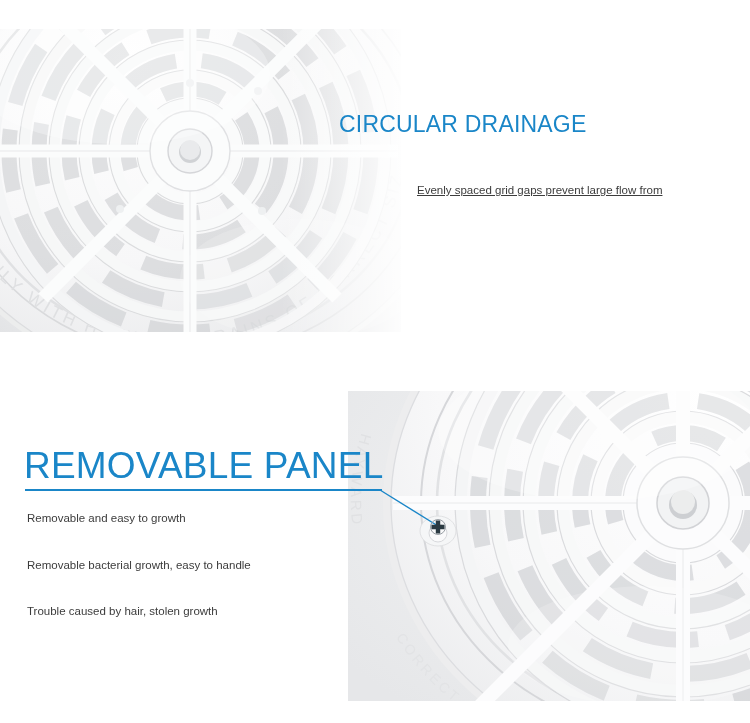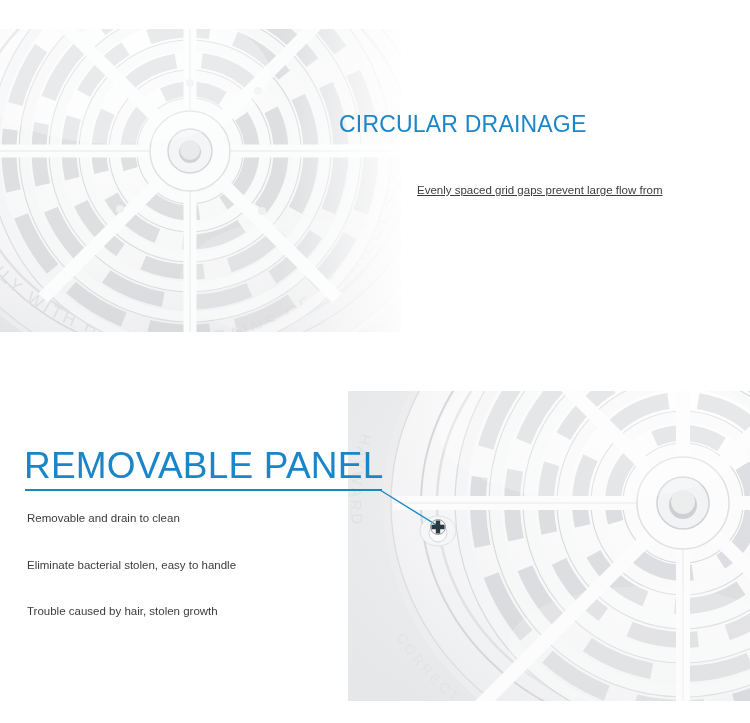--- a/index.html
+++ b/index.html
@@ -345,16 +345,16 @@
   <line x1="380" y1="110" x2="438" y2="146" stroke="#1a86c8" stroke-width="1.4"></line>
 
   <g transform="translate(438,147)">
     <circle cx="0" cy="0" r="7.5" fill="none" stroke="#9aa0a6" stroke-width="1"></circle>
     <path d="M -6.5 -2.2 L -2.2 -2.2 L -2.2 -6.5 L 2.2 -6.5 L 2.2 -2.2 L 6.5 -2.2
              L 6.5 2.2 L 2.2 2.2 L 2.2 6.5 L -2.2 6.5 L -2.2 2.2 L -6.5 2.2 Z" fill="#2b3a42"></path>
   </g>
 </svg>
 
 <div id="bottom-list">
-  <div class="line">Removable and drain to clean</div>
-  <div class="line">Eliminate bacterial stolen, easy to handle</div>
+  <div class="line">Removable and easy to growth</div>
+  <div class="line">Removable bacterial growth, easy to handle</div>
   <div class="line">Trouble caused by hair, stolen growth</div>
 </div>
 
 </body></html>

